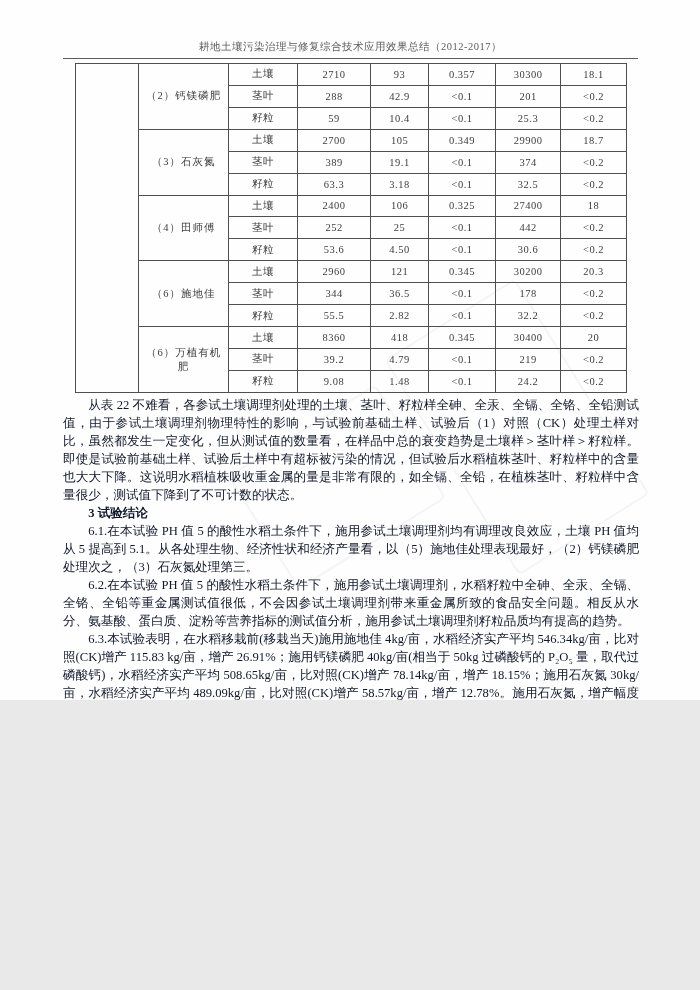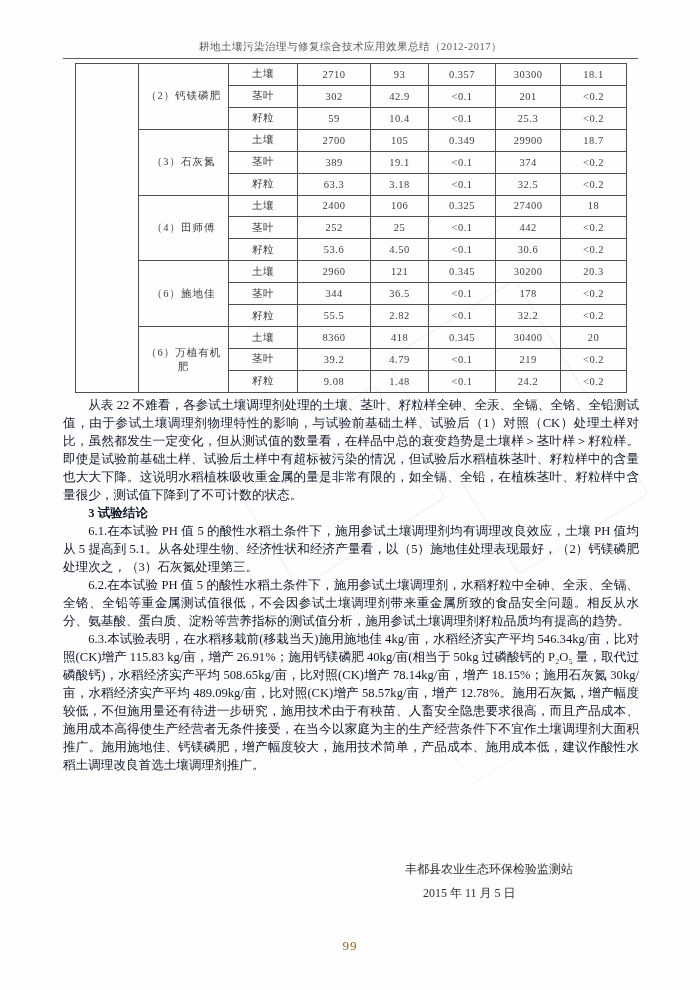--- a/index.html
+++ b/index.html
@@ -1,17 +1,17 @@
 <!DOCTYPE html>
 <html><head>
 <meta charset="utf-8">
 <style>
   html,body{margin:0;padding:0;background:#e9e9e9;}
   .page{
-    position:relative; width:700px; height:990px; margin:0 auto;
+    position:relative; width:700px; height:700px; margin:0 auto;
     background:#fefefe; overflow:hidden;
     font-family:"Liberation Serif","DejaVu Serif",serif;
     color:#383838;
   }
   
   .header{
     position:absolute; left:63px; top:40px; width:575px;
     text-align:center; font-size:10.5px; letter-spacing:.5px;
     color:#5c5c5c; padding-bottom:4px; border-bottom:1.2px solid #5c5c5c;
   }
@@ -80,21 +80,21 @@
         <td rowspan="3" class="lbl">（2）钙镁磷肥</td>
         <td>土壤</td>
         <td>2710</td>
         <td>93</td>
         <td>0.357</td>
         <td>30300</td>
         <td>18.1</td>
       </tr>
       <tr>
         <td>茎叶</td>
-        <td>302</td>
+        <td>288</td>
         <td>42.9</td>
         <td>&lt;0.1</td>
         <td>201</td>
         <td>&lt;0.2</td>
       </tr>
       <tr>
         <td>籽粒</td>
         <td>59</td>
         <td>10.4</td>
         <td>&lt;0.1</td>

